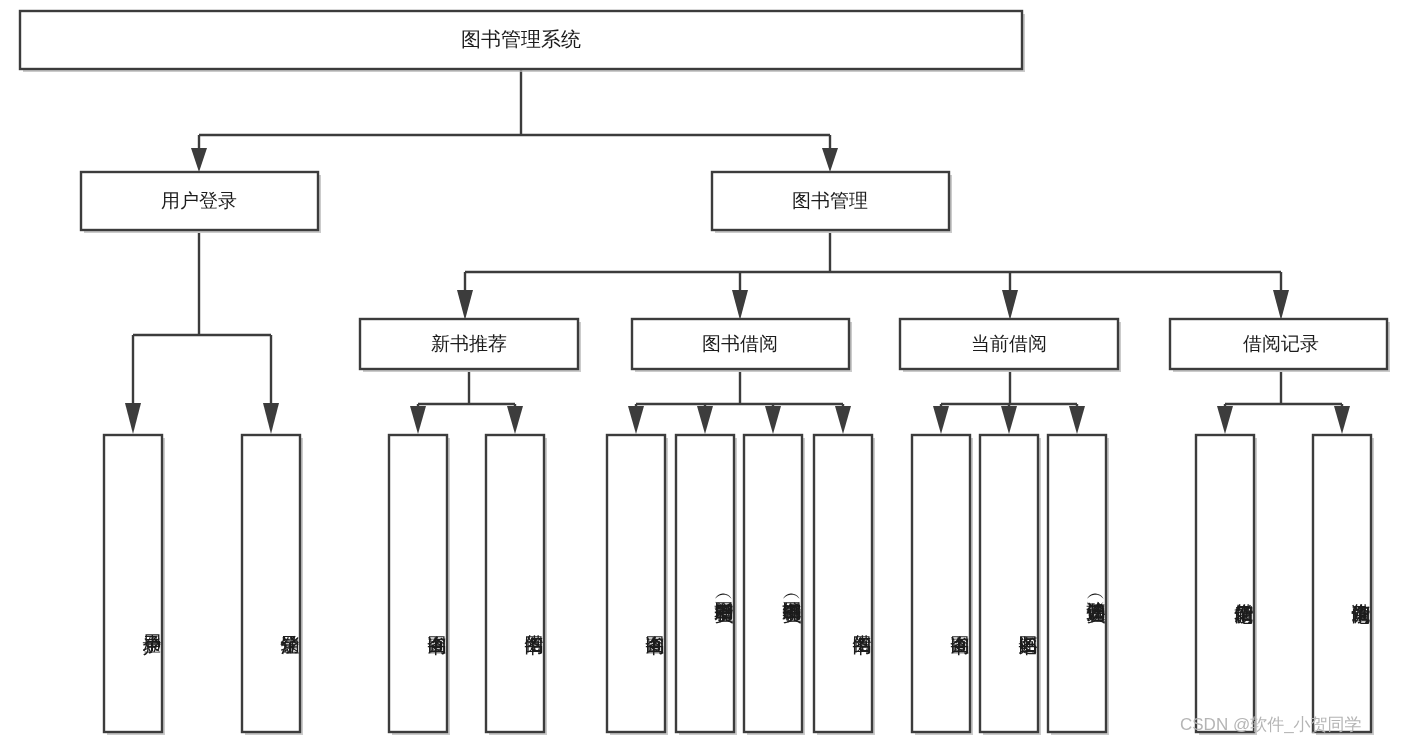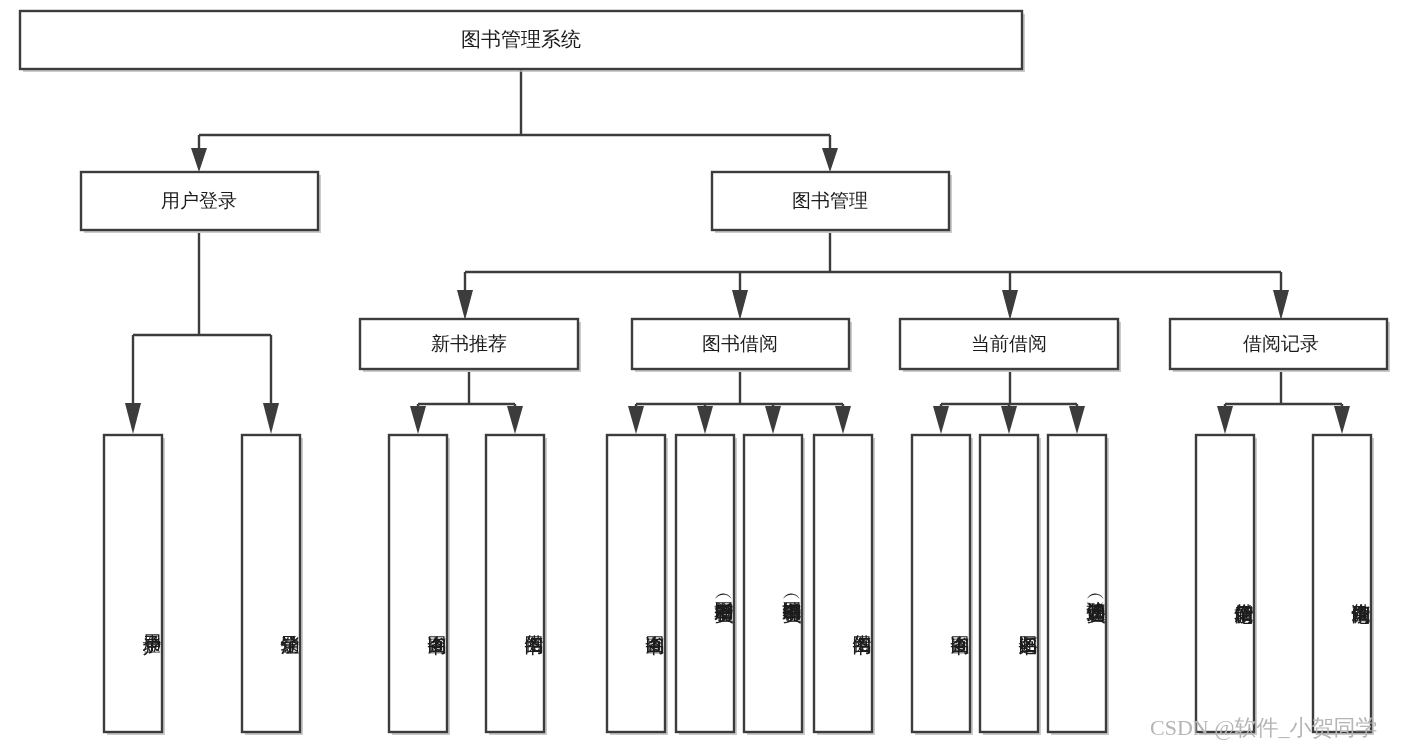--- a/index.html
+++ b/index.html
@@ -72,24 +72,24 @@
     text-orientation: upright;
     white-space: nowrap;
     letter-spacing: 0.5px;
     pointer-events: none;
     display: flex;
     align-items: flex-start;
     justify-content: center;
   }
   #watermark {
     position: absolute;
-    left: 1150px;
+    left: 1180px;
     top: 713px;
-    font-family: Liberation Serif, serif;
-    font-size: 22px;
+    font-family: Liberation Sans, sans-serif;
+    font-size: 17px;
     color: #b5b5b5;
     white-space: nowrap;
     user-select: none;
   }
 </style>
 </head>
 <body>
 
 <div id="diagram-root">
 

